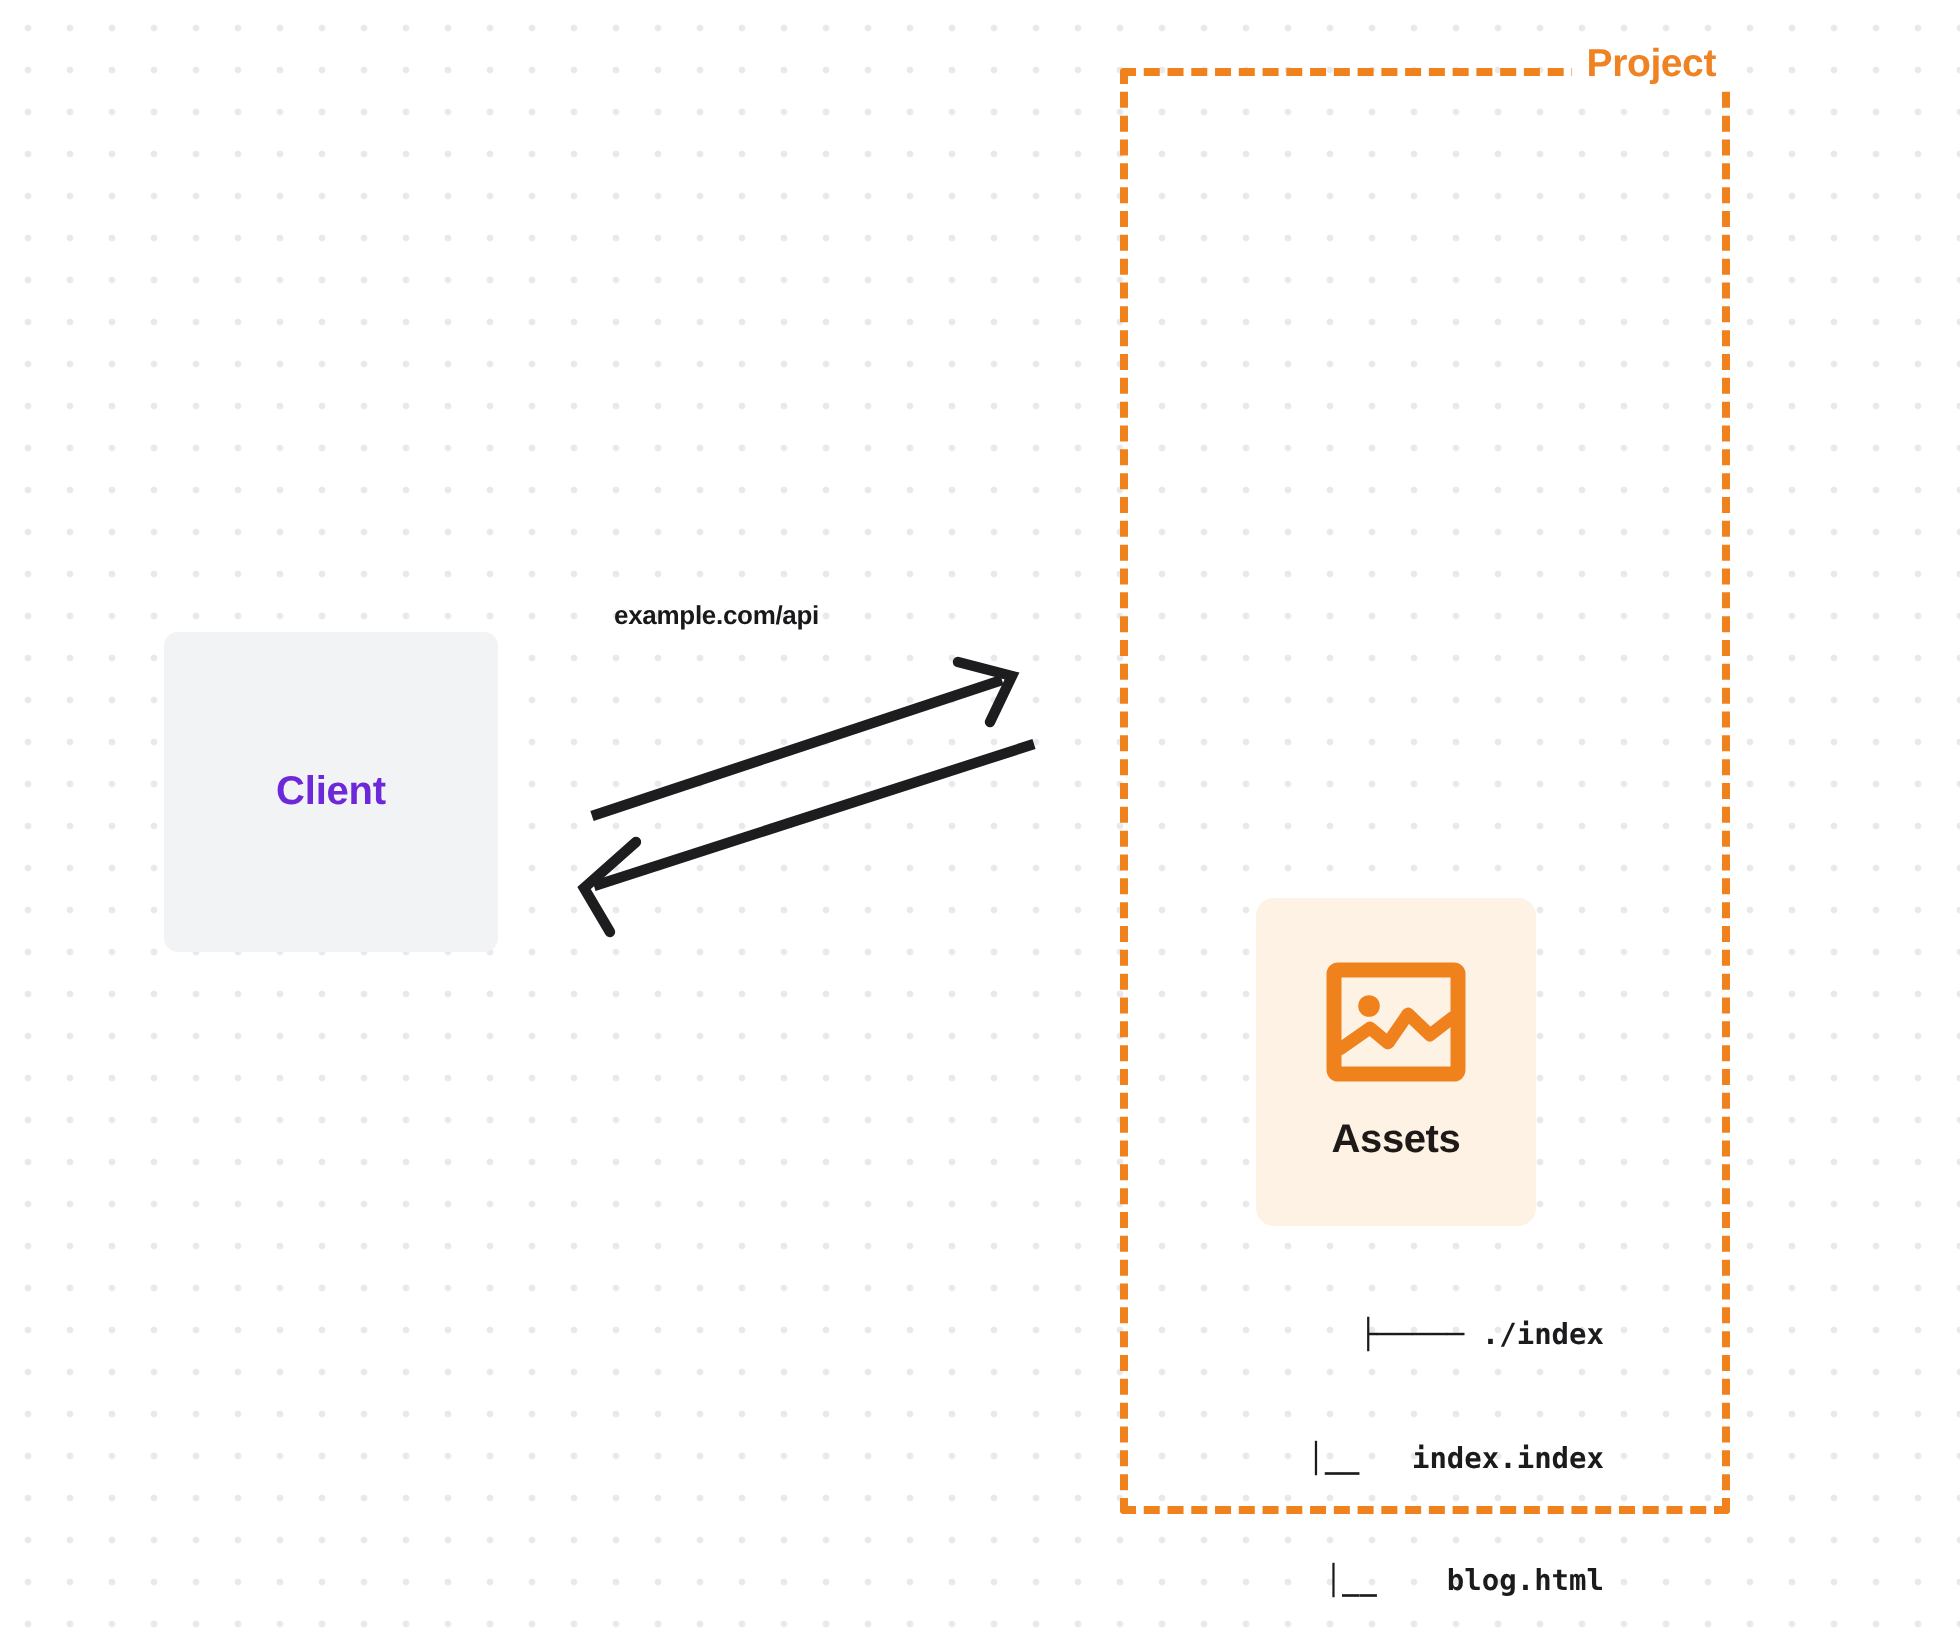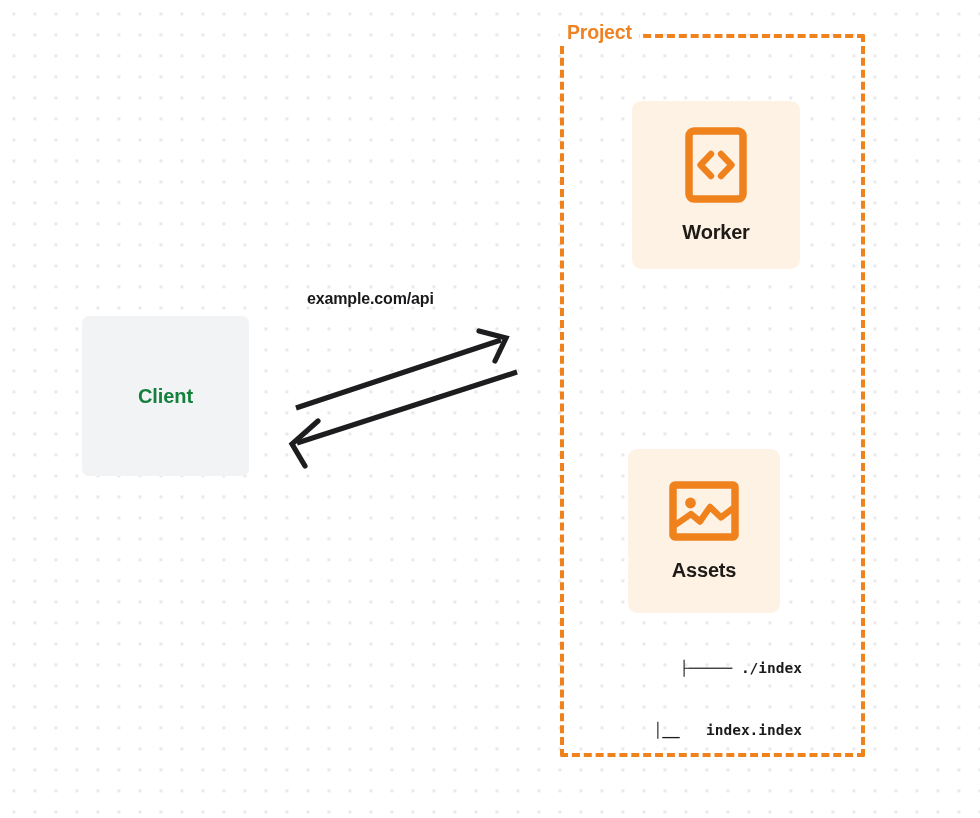--- a/index.html
+++ b/index.html
@@ -33,40 +33,40 @@
     height: 160px;
     background: #f2f3f5;
     border-radius: 7px;
     display: flex;
     align-items: center;
     justify-content: center;
   }
   #client-node .node-label {
     font-size: 20px;
     font-weight: bold;
-    color: #15803d;
+    color: #6d28d9;
     letter-spacing: -0.1px;
   }
 
   
   #flow-arrows {
     position: absolute;
     left: 0;
     top: 0;
     width: 980px;
     height: 818px;
     pointer-events: none;
   }
 
   
   #request-label {
     position: absolute;
     left: 307px;
-    top: 290px;
-    font-size: 16px;
+    top: 300px;
+    font-size: 13px;
     font-weight: bold;
     color: #19191b;
     letter-spacing: -0.15px;
     white-space: nowrap;
   }
 
   
   #project-container {
     position: absolute;
     left: 560px;
@@ -75,21 +75,21 @@
     height: 723px;
     box-sizing: border-box;
     border: 4px dashed #f0821e;
     border-radius: 2px;
   }
   #project-title {
     position: absolute;
     left: 560px;
     top: 21px;
     width: 305px;
-    text-align: left;
+    text-align: right;
     font-size: 19.5px;
     font-weight: bold;
     color: #ef8222;
     letter-spacing: -0.2px;
   }
   #project-title span {
     background: #ffffff;
     padding: 0 7px;
   }
 
@@ -105,21 +105,21 @@
   }
   #worker-card {
     left: 632px;
     top: 101px;
     width: 168px;
     height: 168px;
   }
   #assets-card {
     left: 628px;
     top: 449px;
-    width: 152px;
+    width: 140px;
     height: 164px;
   }
   .service-card .card-icon {
     display: block;
     line-height: 0;
   }
   #worker-card .card-icon { margin-bottom: 18px; }
   #assets-card .card-icon { margin-bottom: 18px; }
   .service-card .card-label {
     font-size: 20px;
@@ -166,41 +166,32 @@
     </g>
   </svg>
 
   <div id="request-label">example.com/api</div>
 
   <div id="project-container"></div>
   <div id="project-title">
     <span>Project</span>
   </div>
 
-  <div id="worker-card" class="service-card">
-    <span class="card-icon">
-      <svg width="62" height="76" viewBox="0 0 62 76">
-        <rect x="4" y="4" width="54" height="68" rx="5" ry="5" fill="none" stroke="#f0821e" stroke-width="7.5"></rect>
-        <polyline points="26,27 15.5,38 26,49" fill="none" stroke="#f0821e" stroke-width="6.4" stroke-linecap="round" stroke-linejoin="round"></polyline>
-        <polyline points="36,27 46.5,38 36,49" fill="none" stroke="#f0821e" stroke-width="6.4" stroke-linecap="round" stroke-linejoin="round"></polyline>
-      </svg>
-    </span>
-    <span class="card-label">Worker</span>
-  </div>
 
   <div id="assets-card" class="service-card">
     <span class="card-icon">
       <svg width="70" height="60" viewBox="0 0 70 60">
         <rect x="4" y="4" width="62" height="52" rx="2" ry="2" fill="none" stroke="#f0821e" stroke-width="7.5"></rect>
         <circle cx="21.5" cy="22" r="5.4" fill="#f0821e"></circle>
         <polyline points="7,43.5 22,33 31,40.5 41,26 52,36.5 63,28" fill="none" stroke="#f0821e" stroke-width="6.4" stroke-linecap="round" stroke-linejoin="round"></polyline>
       </svg>
     </span>
     <span class="card-label">Assets</span>
   </div>
 
   <div id="asset-file-tree">
     <span class="tree-row">├───── ./index</span>
     <span class="tree-row">│__   index.index</span>
+    <span class="tree-row">│__    blog.html</span>
     
   </div>
 
 </div>
 
 </body></html>

